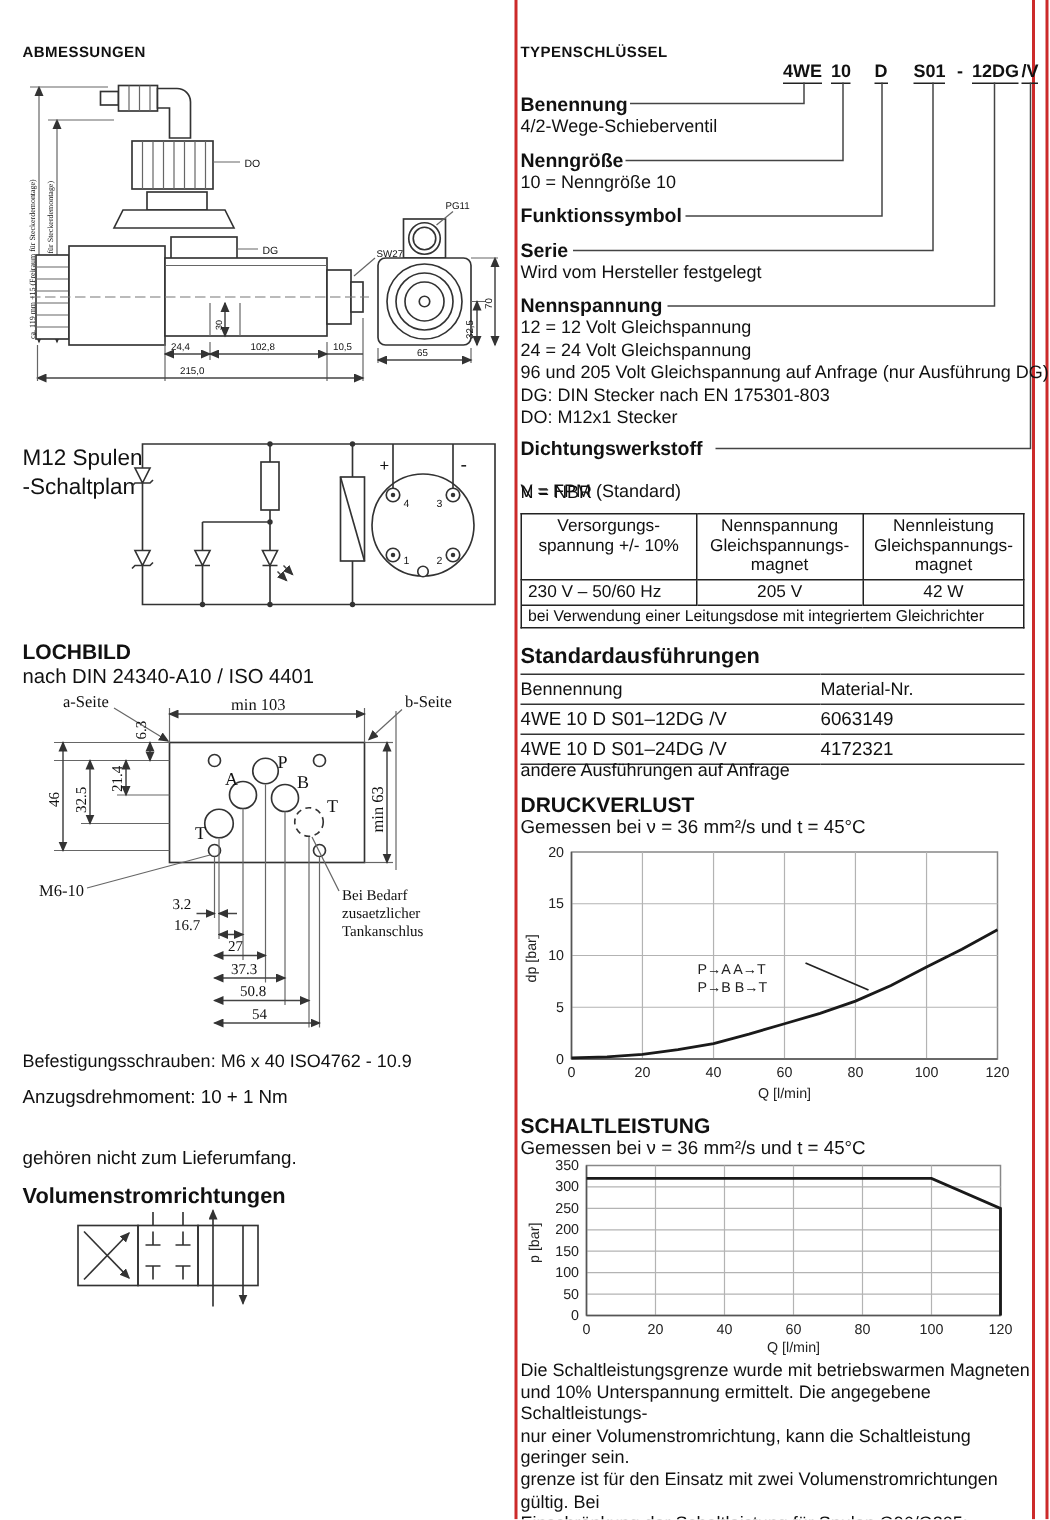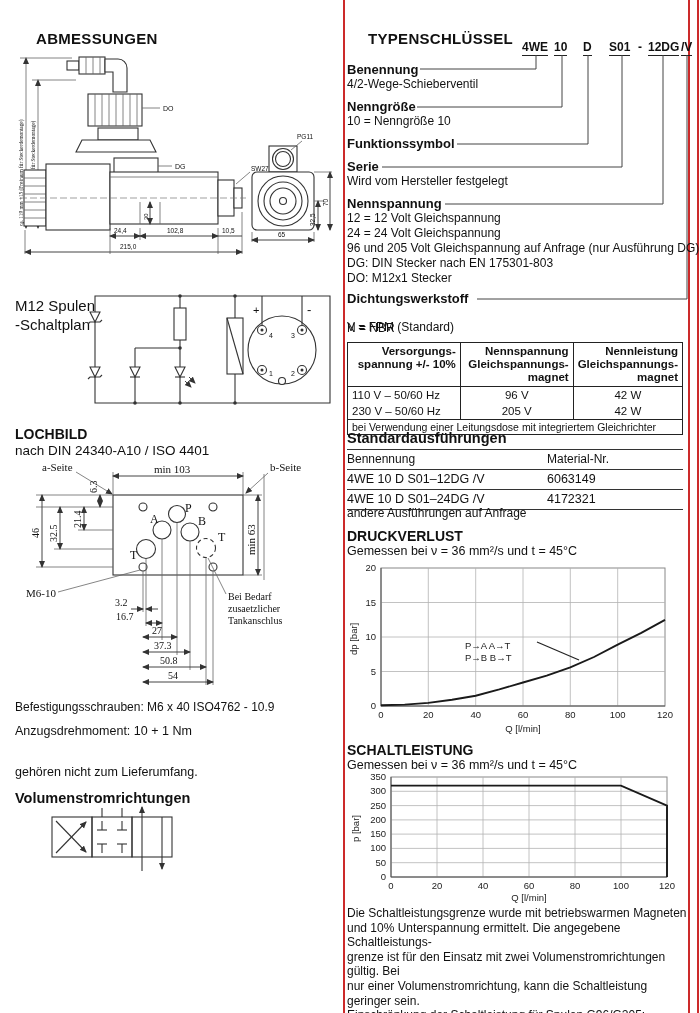--- a/index.html
+++ b/index.html
@@ -1,33 +1,33 @@
 <!DOCTYPE html>
 <html><head>
 <meta charset="utf-8">
 <style>
   html,body{margin:0;padding:0;background:#ffffff;}
   #page{position:relative;width:700px;height:1013px;background:#fff;overflow:hidden;
         font-family:"Liberation Sans",sans-serif;color:#111;}
   .abs{position:absolute;}
-  .h1{font-size:15px;font-weight:bold;letter-spacing:.3px;margin-left:21px;}
+  .h1{font-size:10px;font-weight:bold;letter-spacing:.3px;}
   .h2{font-size:14px;font-weight:bold;}
   .body12{font-size:12px;line-height:15px;}
   .sec-label{font-size:13px;font-weight:bold;}
   .redline{position:absolute;top:0;width:2px;height:1013px;background:#cc2a2a;}
   svg{display:block;}
   svg text{font-family:"Liberation Sans",sans-serif;fill:#111;}
   .serif, svg text.serif{font-family:"Liberation Serif",serif;}
   .dim{stroke:#444;stroke-width:1;}
   .thin{stroke:#666;stroke-width:.8;}
   .draw{stroke:#333;stroke-width:1.1;fill:none;}
   .drawf{stroke:#333;stroke-width:1.1;fill:#fff;}
   table.vt{border-collapse:collapse;width:336px;font-size:11.5px;}
   table.vt td,table.vt th{border:1.4px solid #222;padding:2px 4px;vertical-align:top;}
-  table.vt th{text-align:right;font-weight:bold;white-space:pre-line;line-height:13px;}
+  table.vt th{text-align:center;font-weight:normal;white-space:pre-line;line-height:13px;}
   table.vt td.c{text-align:center;border-top:none;border-bottom:none;}
   table.vt td.fn{font-size:10.5px;border-top:1px solid #222;padding:1px 4px;}
   table.st{border-collapse:collapse;width:336px;font-size:12.5px;}
   table.st td{border-bottom:1.2px solid #333;padding:2px 2px 3px 0;}
   table.st tr.hd td{border-top:1.8px solid #333;font-size:12px;}
   .code-part{position:absolute;top:40px;font-size:12px;font-weight:bold;
              border-bottom:1.5px solid #222;padding-bottom:1px;}
   .code-dash{border-bottom:none;}
   .grid{stroke:#b3b3b3;stroke-width:.8;}
   .axis{stroke:#555;stroke-width:1;}
@@ -360,25 +360,20 @@
       <tbody>
           <tr>
         <th style="width:122px">Versorgungs-
 spannung   +/- 10%</th>
         <th style="width:106px">Nennspannung
 Gleichspannungs-
 magnet</th>
         <th style="width:100px">Nennleistung
 Gleichspannungs-
 magnet</th>
-      </tr>
-      <tr>
-        <td class="c" style="text-align:left">110 V – 50/60 Hz</td>
-        <td class="c">96 V</td>
-        <td class="c">42 W</td>
       </tr>
       <tr>
         <td class="c" style="text-align:left">230 V – 50/60 Hz</td>
         <td class="c">205 V</td>
         <td class="c">42 W</td>
       </tr>
       <tr>
         <td class="fn" colspan="3">bei Verwendung einer Leitungsdose mit integriertem Gleichrichter</td>
       </tr>
     </tbody>
@@ -473,19 +468,19 @@
     <text class="tick" text-anchor="middle" x="228" y="117">80</text>
     <text class="tick" text-anchor="middle" x="274" y="117">100</text>
     <text class="tick" text-anchor="middle" x="320" y="117">120</text>
     <text class="tick" text-anchor="middle" x="182" y="129" font-size="10">Q [l/min]</text>
     <text class="tick" font-size="10" transform="translate(12,70) rotate(-90)">p [bar]</text>
   </svg>
 
   <div class="abs" style="left:347px;top:906px;width:340px;font-size:12px;line-height:14.6px">
     <div>Die Schaltleistungsgrenze wurde mit betriebswarmen Magneten</div>
     <div>und 10% Unterspannung ermittelt. Die angegebene Schaltleistungs-</div>
+    <div>nur einer Volumenstromrichtung, kann die Schaltleistung geringer sein.</div>
     <div>grenze ist für den Einsatz mit zwei Volumenstromrichtungen gültig. Bei</div>
-    <div>nur einer Volumenstromrichtung, kann die Schaltleistung geringer sein.</div>
     <div>Einschränkung der Schaltleistung für Spulen G96/G205:</div>
 
   </div>
 
 </div>
 
 </body></html>

